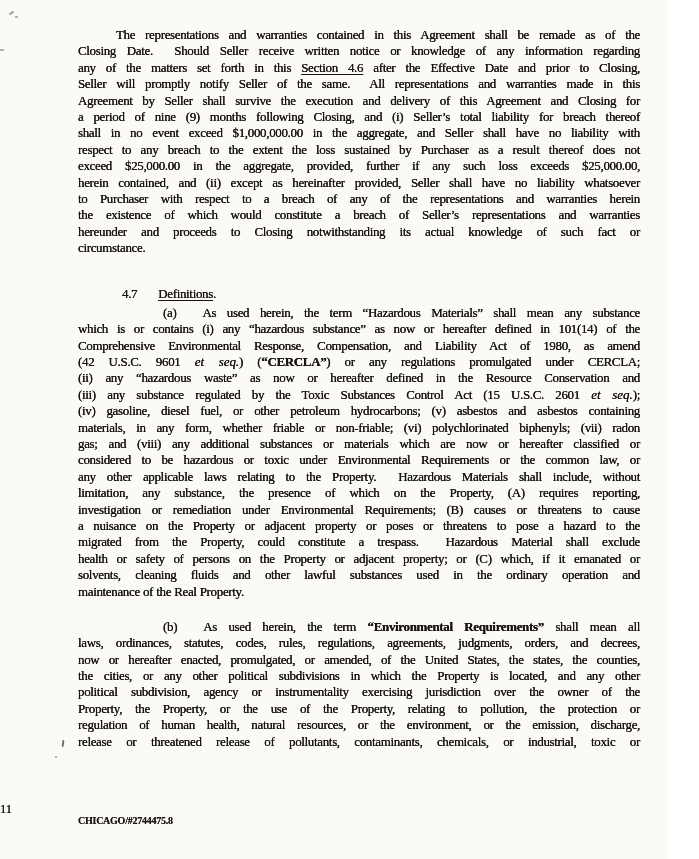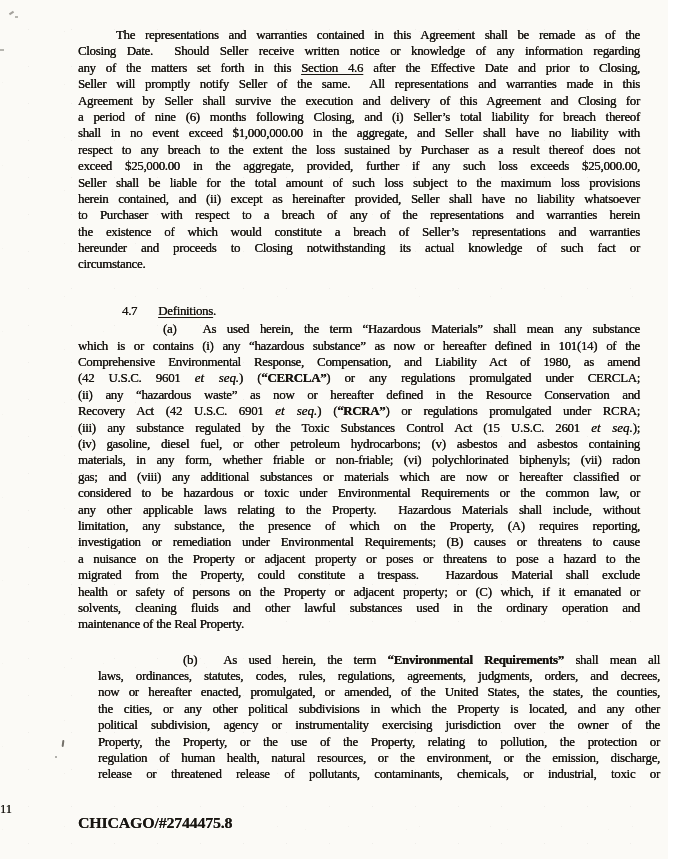--- a/index.html
+++ b/index.html
@@ -38,21 +38,21 @@
   .f-b { font-weight:bold; }
   .f-i { font-style:italic; letter-spacing:0; }
   .f-u { text-decoration:underline; text-underline-offset:2px; }
   .page-number {
     position:absolute; top:802px; left:0; width:699px; text-align:left;
     font-size:12.6px; letter-spacing:-0.2px;
     text-shadow:0 0 0.35px rgba(24,21,17,0.85);
   }
   .footer-ref {
     position:absolute; top:815px; left:78px;
-    font-size:16px; font-weight:700; letter-spacing:-0.25px;
+    font-size:10px; font-weight:700; letter-spacing:-0.25px;
     transform:scaleY(0.96); transform-origin:left top;
     text-shadow:0 0 0.3px rgba(24,21,17,0.8);
   }
   
   .artifact { position:absolute; background:#3a362f; }
   .artifact-corner-a { left:9px;  top:12px;  width:5px; height:2px; opacity:.45; transform:rotate(-35deg); }
   .artifact-corner-b { left:15px; top:16px;  width:3px; height:2px; opacity:.35; }
   .artifact-tick     { left:62px; top:740px; width:2px; height:7px; opacity:.7; transform:rotate(7deg); border-radius:1px; }
   .artifact-dot      { left:55px; top:756px; width:2px; height:2px; opacity:.5; border-radius:50%; }
   .artifact-edge     { left:0px;  top:49px;  width:4px; height:2px; opacity:.35; }
@@ -67,56 +67,54 @@
   <div class="artifact artifact-tick"></div>
   <div class="artifact artifact-dot"></div>
 
   <div class="doc">
       <div class="block" style="margin-top: 0px;">
         <div class="line"><span class="tab" style="width: 38px;"></span><span>The representations and warranties contained in this Agreement shall be remade as of the</span></div>
         <div class="line"><span>Closing Date.&nbsp; Should Seller receive written notice or knowledge of any information regarding</span></div>
         <div class="line"><span>any of the matters set forth in this </span><span class="f-u">Section 4.6</span><span> after the Effective Date and prior to Closing,</span></div>
         <div class="line"><span>Seller will promptly notify Seller of the same.&nbsp; All representations and warranties made in this</span></div>
         <div class="line"><span>Agreement by Seller shall survive the execution and delivery of this Agreement and Closing for</span></div>
-        <div class="line"><span>a period of nine (6) months following Closing, and (i) Seller’s total liability for breach thereof</span></div>
+        <div class="line"><span>a period of nine (9) months following Closing, and (i) Seller’s total liability for breach thereof</span></div>
         <div class="line"><span>shall in no event exceed $1,000,000.00 in the aggregate, and Seller shall have no liability with</span></div>
         <div class="line"><span>respect to any breach to the extent the loss sustained by Purchaser as a result thereof does not</span></div>
         <div class="line"><span>exceed $25,000.00 in the aggregate, provided, further if any such loss exceeds $25,000.00,</span></div>
-        <div class="line"><span>Seller shall be liable for the total amount of such loss subject to the maximum loss provisions</span></div>
         <div class="line"><span>herein contained, and (ii) except as hereinafter provided, Seller shall have no liability whatsoever</span></div>
         <div class="line"><span>to Purchaser with respect to a breach of any of the representations and warranties herein</span></div>
         <div class="line"><span>the existence of which would constitute a breach of Seller’s representations and warranties</span></div>
         <div class="line"><span>hereunder and proceeds to Closing notwithstanding its actual knowledge of such fact or</span></div>
         <div class="line line-last"><span>circumstance.</span></div>
       </div>
       <div class="block" style="margin-top: 30px;">
         <div class="line line-last"><span class="tab" style="width: 44px;"></span><span>4.7</span><span class="tab" style="width: 21px;"></span><span class="f-u">Definitions</span><span>.</span></div>
       </div>
       <div class="block" style="margin-top: 2px;">
         <div class="line"><span class="tab" style="width: 85px;"></span><span>(a)</span><span class="tab" style="width: 26px;"></span><span>As used herein, the term “Hazardous Materials” shall mean any substance</span></div>
         <div class="line"><span>which is or contains (i) any “hazardous substance” as now or hereafter defined in 101(14) of the</span></div>
         <div class="line"><span>Comprehensive Environmental Response, Compensation, and Liability Act of 1980, as amend</span></div>
         <div class="line"><span>(42 U.S.C. 9601 </span><span class="f-i">et seq.</span><span>) (</span><span class="f-b">“CERCLA”</span><span>) or any regulations promulgated under CERCLA;</span></div>
         <div class="line"><span>(ii) any “hazardous waste” as now or hereafter defined in the Resource Conservation and</span></div>
-        <div class="line"><span>Recovery Act (42 U.S.C. 6901 </span><span class="f-i">et seq.</span><span>) (</span><span class="f-b">“RCRA”</span><span>) or regulations promulgated under RCRA;</span></div>
         <div class="line"><span>(iii) any substance regulated by the Toxic Substances Control Act (15 U.S.C. 2601 </span><span class="f-i">et seq.</span><span>);</span></div>
         <div class="line"><span>(iv) gasoline, diesel fuel, or other petroleum hydrocarbons; (v) asbestos and asbestos containing</span></div>
         <div class="line"><span>materials, in any form, whether friable or non-friable; (vi) polychlorinated biphenyls; (vii) radon</span></div>
         <div class="line"><span>gas; and (viii) any additional substances or materials which are now or hereafter classified or</span></div>
         <div class="line"><span>considered to be hazardous or toxic under Environmental Requirements or the common law, or</span></div>
         <div class="line"><span>any other applicable laws relating to the Property.&nbsp; Hazardous Materials shall include, without</span></div>
         <div class="line"><span>limitation, any substance, the presence of which on the Property, (A) requires reporting,</span></div>
         <div class="line"><span>investigation or remediation under Environmental Requirements; (B) causes or threatens to cause</span></div>
         <div class="line"><span>a nuisance on the Property or adjacent property or poses or threatens to pose a hazard to the</span></div>
         <div class="line"><span>migrated from the Property, could constitute a trespass.&nbsp; Hazardous Material shall exclude</span></div>
         <div class="line"><span>health or safety of persons on the Property or adjacent property; or (C) which, if it emanated or</span></div>
         <div class="line"><span>solvents, cleaning fluids and other lawful substances used in the ordinary operation and</span></div>
         <div class="line line-last"><span>maintenance of the Real Property.</span></div>
       </div>
-      <div class="block" style="margin-top: 19px; margin-left: 20px;">
+      <div class="block" style="margin-top: 19px;">
         <div class="line"><span class="tab" style="width: 85px;"></span><span>(b)</span><span class="tab" style="width: 26px;"></span><span>As used herein, the term </span><span class="f-b">“Environmental Requirements”</span><span> shall mean all</span></div>
         <div class="line"><span>laws, ordinances, statutes, codes, rules, regulations, agreements, judgments, orders, and decrees,</span></div>
         <div class="line"><span>now or hereafter enacted, promulgated, or amended, of the United States, the states, the counties,</span></div>
         <div class="line"><span>the cities, or any other political subdivisions in which the Property is located, and any other</span></div>
         <div class="line"><span>political subdivision, agency or instrumentality exercising jurisdiction over the owner of the</span></div>
         <div class="line"><span>Property, the Property, or the use of the Property, relating to pollution, the protection or</span></div>
         <div class="line"><span>regulation of human health, natural resources, or the environment, or the emission, discharge,</span></div>
         <div class="line"><span>release or threatened release of pollutants, contaminants, chemicals, or industrial, toxic or</span></div>
       </div>
     </div>

